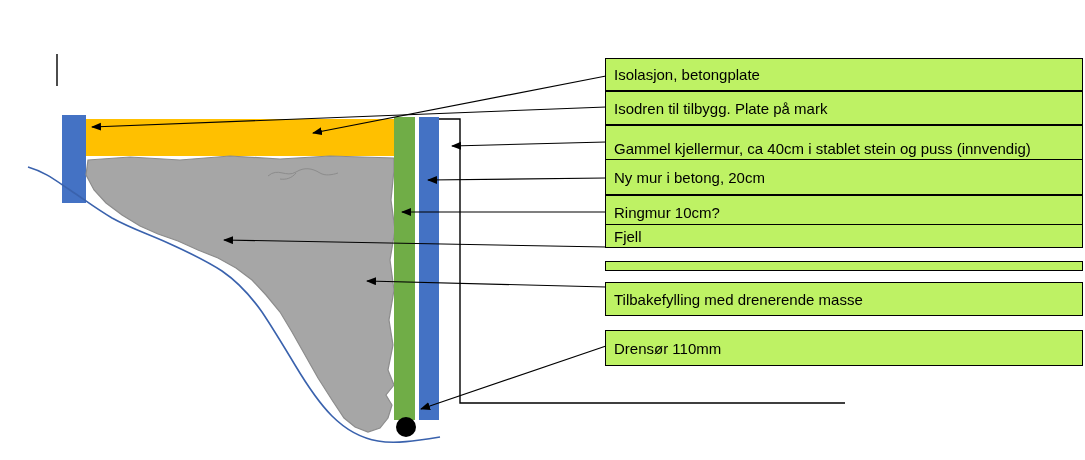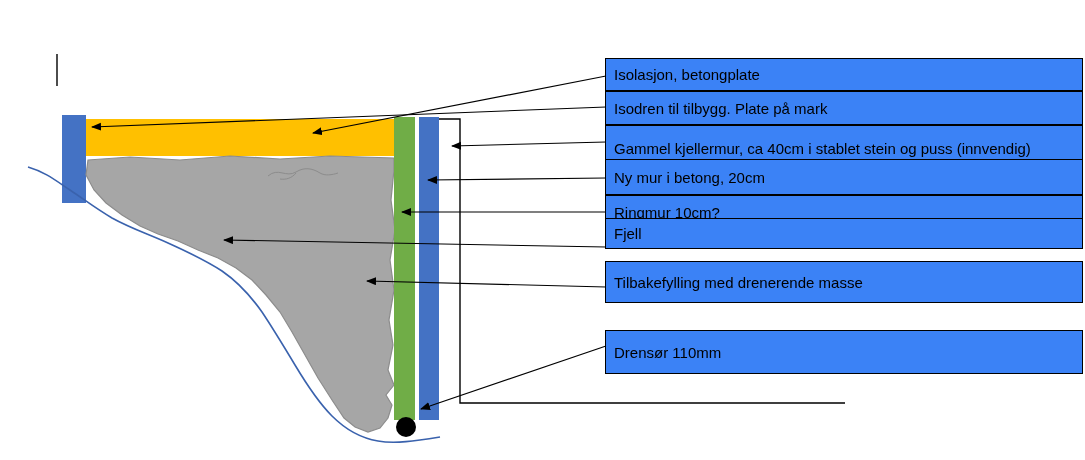--- a/index.html
+++ b/index.html
@@ -17,21 +17,21 @@
   }
   .canvas svg {
     position: absolute;
     left: 0;
     top: 0;
   }
   .label-box {
     position: absolute;
     left: 605px;
     width: 478px;
-    background: #3b82f6;
+    background: #bef264;
     border: 1px solid #000000;
     display: flex;
     align-items: center;
     box-sizing: border-box;
     padding-left: 8px;
     padding-right: 2px;
     font-size: 15px;
     color: #000000;
     white-space: nowrap;
     overflow: hidden;
@@ -98,26 +98,26 @@
   </div>
   <div class="label-box" style="top:125px;height:46px">
     <span>Gammel kjellermur, ca 40cm i stablet stein og puss (innvendig)</span>
   </div>
   <div class="label-box" style="top:159px;height:36px">
     <span>Ny mur i betong, 20cm</span>
   </div>
   <div class="label-box" style="top:195px;height:35px">
     <span>Ringmur 10cm?</span>
   </div>
-  <div class="label-box" style="top:218px;height:31px">
+  <div class="label-box" style="top:224px;height:24px">
     <span>Fjell</span>
   </div>
   <div class="label-box" style="top:261px;height:10px">
     <span></span>
   </div>
-  <div class="label-box" style="top:261px;height:42px">
+  <div class="label-box" style="top:282px;height:34px">
     <span>Tilbakefylling med drenerende masse</span>
   </div>
-  <div class="label-box" style="top:330px;height:44px">
+  <div class="label-box" style="top:330px;height:36px">
     <span>Drensør 110mm</span>
   </div>
 
 </div>
 
 </body></html>

